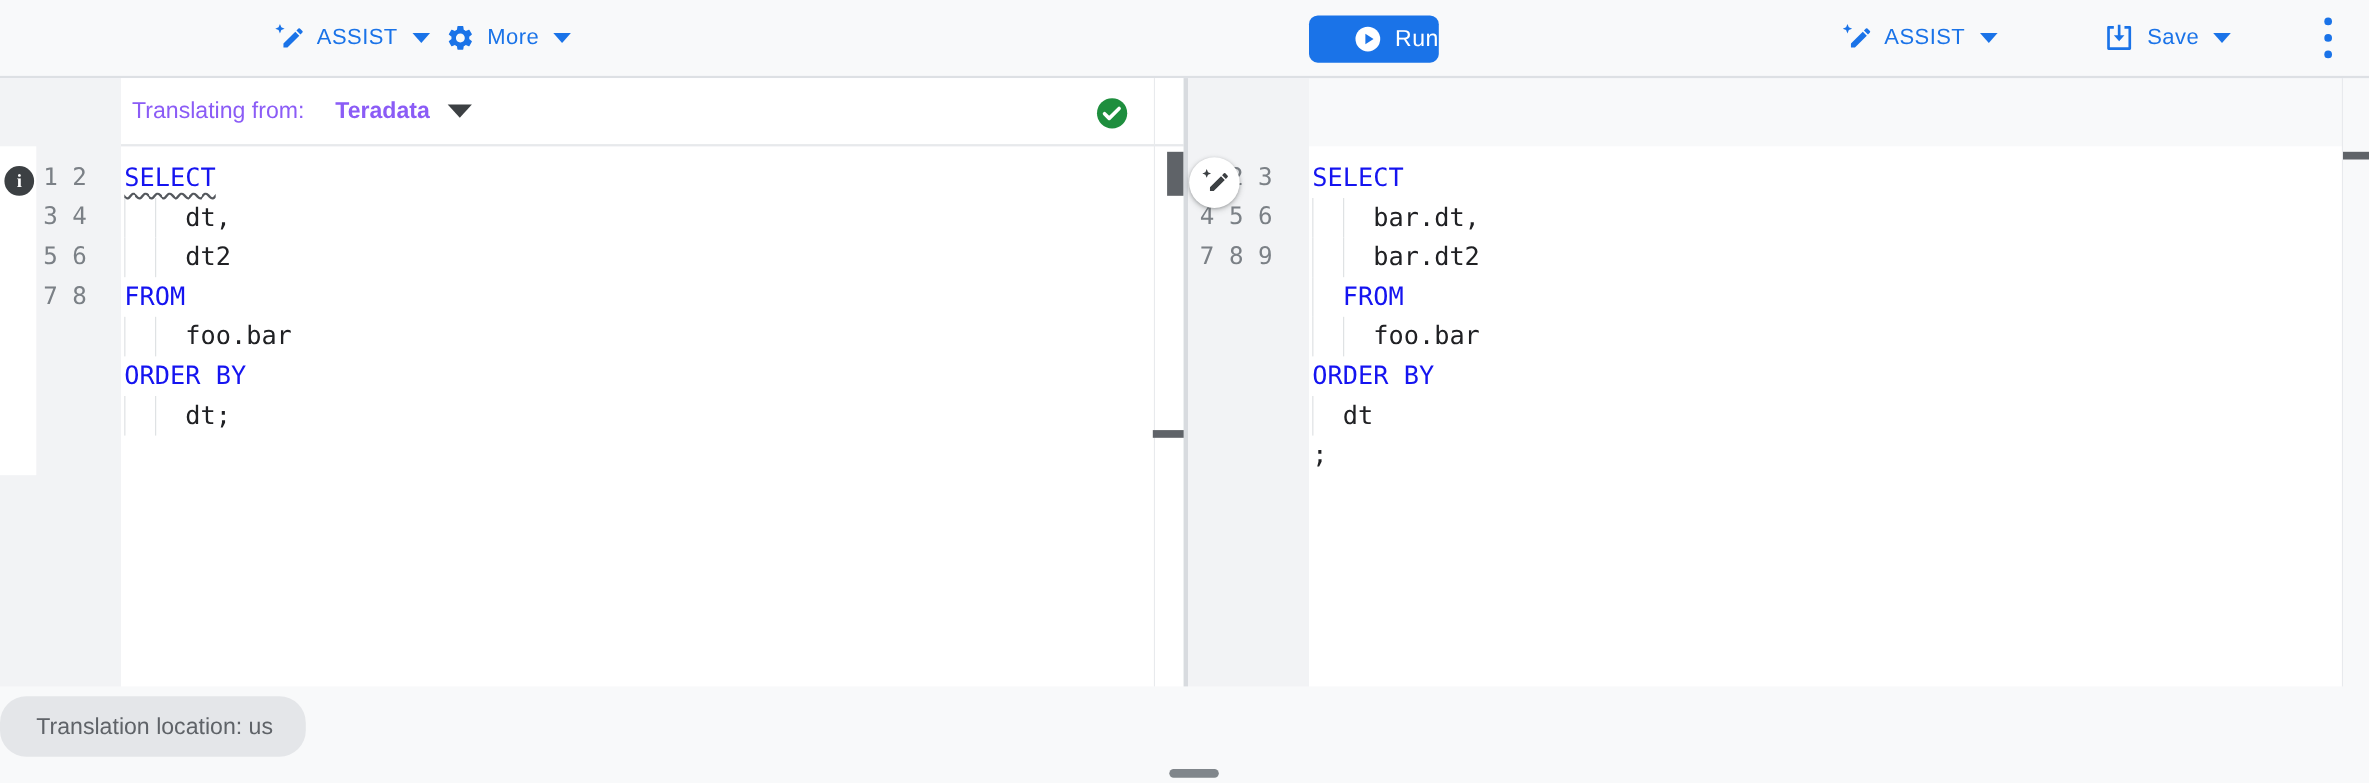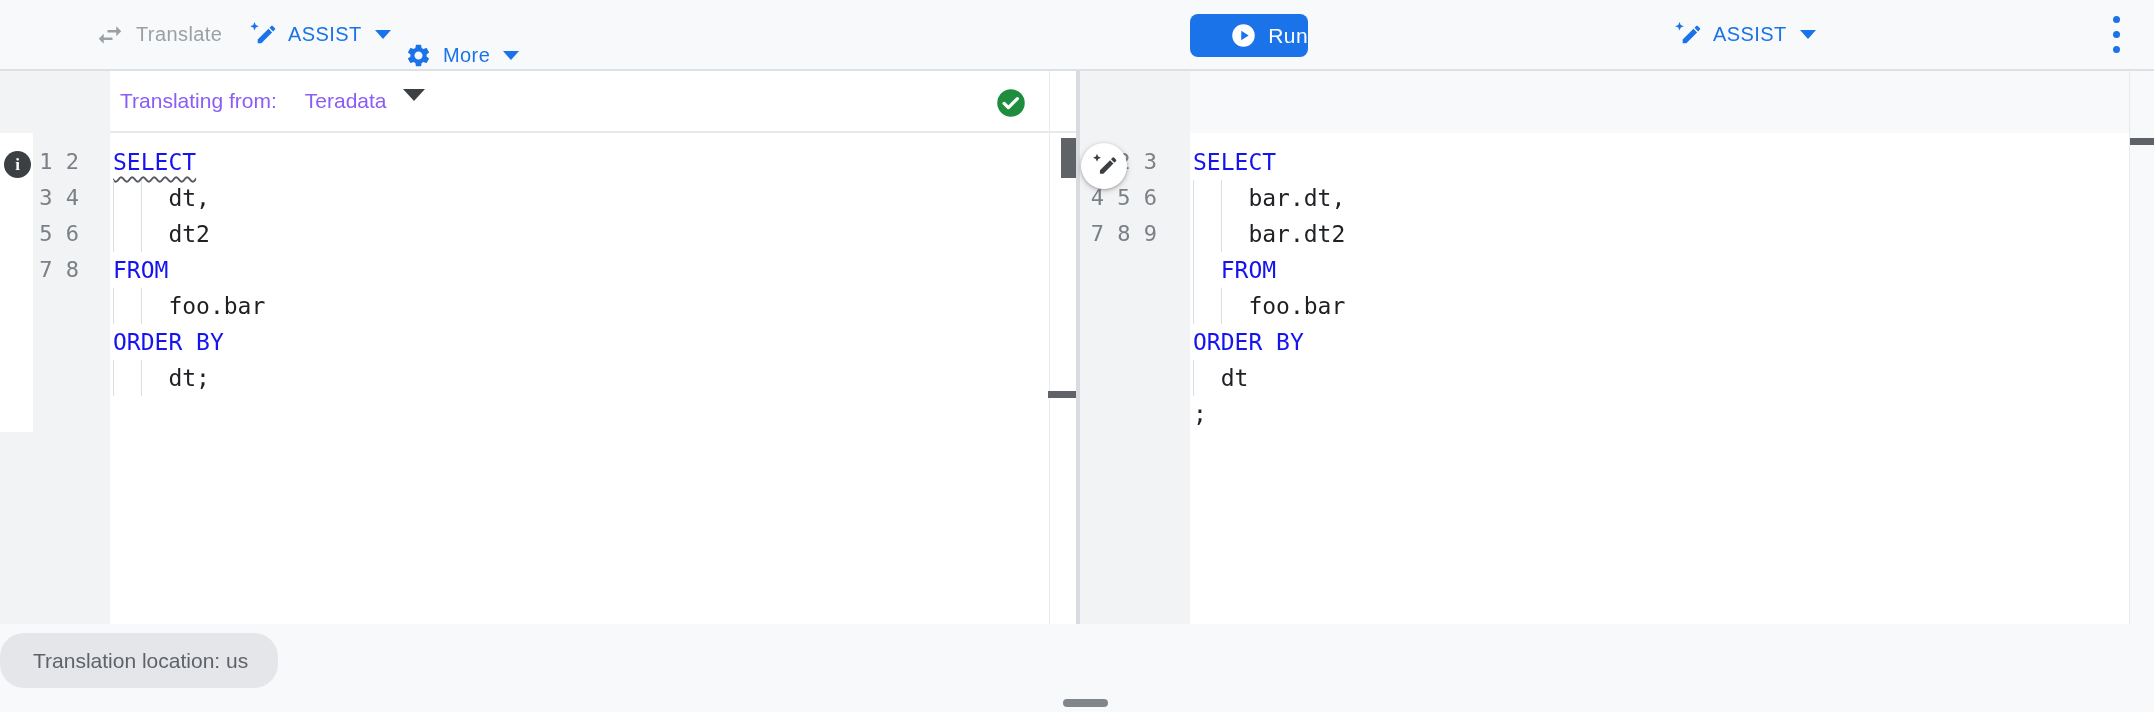--- a/index.html
+++ b/index.html
@@ -59,21 +59,21 @@
   .sq { text-decoration:underline; text-decoration-style:wavy;
         text-decoration-color:#55595e; text-decoration-thickness:2px; text-underline-offset:6px; }
   .guide { position:absolute; top:0; height:36px; border-left:1.5px solid #dcdfe2; }
   
   .info-badge {
     position:absolute; left:4px; top:151px; width:27px; height:27px; border-radius:50%;
     background:#3c4043; color:#fff; display:flex; align-items:center; justify-content:center;
     font-size:17px; font-weight:700; font-family:"Liberation Serif", serif; cursor:pointer;
   }
   .check-badge { position:absolute; left:996px; top:88px; }
-  .dd { display:flex; align-items:flex-start; gap:14px; cursor:pointer; }
+  .dd { display:flex; align-items:center; gap:14px; cursor:pointer;font-weight:bold; }
   .dd .caret { color:#3c4043; border-left-width:11px; border-right-width:11px; border-top-width:12px; }
   .fab {
     position:absolute; left:1081px; top:143px; width:46px; height:46px; border-radius:50%;
     background:#fff; box-shadow:0 1px 3px rgba(60,64,67,.35), 0 2px 6px rgba(60,64,67,.2);
     display:flex; align-items:center; justify-content:center; cursor:pointer;
   }
   .sb { position:absolute; background:#5f6368; }
   .chip {
     position:absolute; left:0; top:633px; height:55px; border-radius:24px;
     background:#e4e6e9; display:flex; align-items:center; padding:0 30px 0 33px;
@@ -82,43 +82,35 @@
   .drag-handle { position:absolute; left:1063px; top:699px; width:45px; height:8px;
     border-radius:4px; background:#80868b; cursor:row-resize; }
 </style>
 </head>
 <body>
 
 <div class="screen">
 
   <div class="toolbar">
 
-    <div class="tb-btn disabled" style="left:95px;">
-      <span class="icon">
-        <svg width="30" height="30" viewBox="0 0 24 24" fill="#9aa0a6">
-            <path d="M6.99 11L3 15l3.99 4v-3H14v-2H6.99v-3zM21 9l-3.99-4v3H10v2h7.01v3L21 9z"></path>
-          </svg>
-      </span>
-      <span>Translate</span>
-    </div>
 
     <div class="tb-btn" style="left:247px;">
       <span class="icon">
         <svg width="30" height="30" viewBox="0 0 24 24" fill="#1a73e8">
           <path d="M6 1.5l1 2.4 2.4 1-2.4 1-1 2.4-1-2.4-2.4-1 2.4-1z"></path>
           <g transform="translate(6.2,2.2) scale(0.78)">
               <path d="M3 17.25V21h3.75L17.81 9.94l-3.75-3.75L3 17.25zM20.71 7.04c.39-.39.39-1.02 0-1.41l-2.34-2.34a.9959.9959 0 0 0-1.41 0l-1.83 1.83 3.75 3.75 1.83-1.83z"></path>
             </g>
         </svg>
       </span>
       <span>ASSIST</span>
       <span class="caret"></span>
     </div>
 
-    <div class="tb-btn" style="left:405px;margin-top:21px;">
+    <div class="tb-btn" style="left:405px;">
       <span class="icon">
         <svg width="27" height="27" viewBox="0 0 24 24" fill="#1a73e8">
             <path d="M19.14 12.94c.04-.3.06-.61.06-.94 0-.32-.02-.64-.07-.94l2.03-1.58c.18-.14.23-.41.12-.61l-1.92-3.32c-.12-.22-.37-.29-.59-.22l-2.39.96c-.5-.38-1.03-.7-1.62-.94l-.36-2.54c-.04-.24-.24-.41-.48-.41h-3.84c-.24 0-.43.17-.47.41l-.36 2.54c-.59.24-1.13.57-1.62.94l-2.39-.96c-.22-.08-.47 0-.59.22L2.74 8.87c-.12.21-.08.47.12.61l2.03 1.58c-.05.3-.09.63-.09.94s.02.64.07.94l-2.03 1.58c-.18.14-.23.41-.12.61l1.92 3.32c.12.22.37.29.59.22l2.39-.96c.5.38 1.03.7 1.62.94l.36 2.54c.05.24.24.41.48.41h3.84c.24 0 .44-.17.47-.41l.36-2.54c.59-.24 1.13-.56 1.62-.94l2.39.96c.22.08.47 0 .59-.22l1.92-3.32c.12-.22.07-.47-.12-.61l-2.01-1.58zM12 15.6c-1.98 0-3.6-1.62-3.6-3.6s1.62-3.6 3.6-3.6 3.6 1.62 3.6 3.6-1.62 3.6-3.6 3.6z"></path>
           </svg>
       </span>
       <span>More</span>
       <span class="caret"></span>
     </div>
 
     <button class="run-btn">
@@ -137,20 +129,30 @@
           <path d="M6 1.5l1 2.4 2.4 1-2.4 1-1 2.4-1-2.4-2.4-1 2.4-1z"></path>
           <g transform="translate(6.2,2.2) scale(0.78)">
               <path d="M3 17.25V21h3.75L17.81 9.94l-3.75-3.75L3 17.25zM20.71 7.04c.39-.39.39-1.02 0-1.41l-2.34-2.34a.9959.9959 0 0 0-1.41 0l-1.83 1.83 3.75 3.75 1.83-1.83z"></path>
             </g>
         </svg>
       </span>
       <span>ASSIST</span>
       <span class="caret"></span>
     </div>
 
+    <div class="tb-btn" style="left:1912px;">
+      <span class="icon">
+        <svg width="29" height="29" viewBox="0 0 24 24" fill="#1a73e8">
+          <path d="M4 3h4v2H5v14h14V5h-3V3h4a1 1 0 0 1 1 1v16a1 1 0 0 1-1 1H4a1 1 0 0 1-1-1V4a1 1 0 0 1 1-1z"></path>
+          <path d="M11 2h2v8h3l-4 4.5L8 10h3z"></path>
+        </svg>
+      </span>
+      <span>Save</span>
+      <span class="caret"></span>
+    </div>
 
     <div class="kebab">
         <i></i>
         <i></i>
         <i></i>
       </div>
   </div>
 
   <div class="gutter-block" style="left:0;"></div>
   <div class="body-white" style="left:110px; width:966px;"></div>

